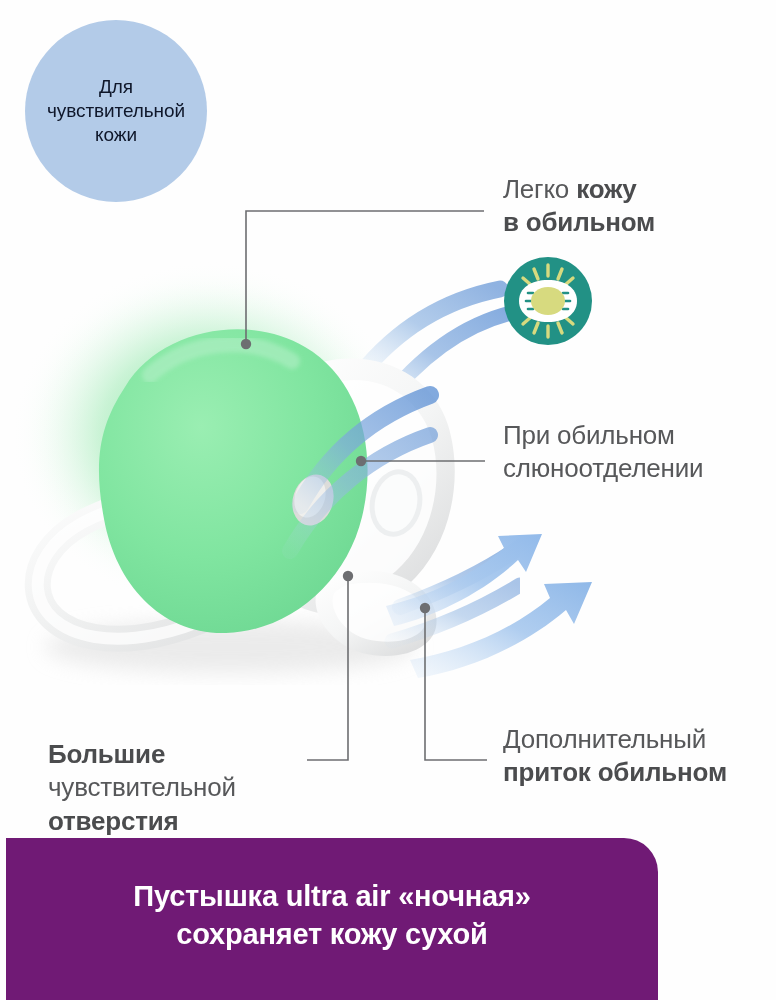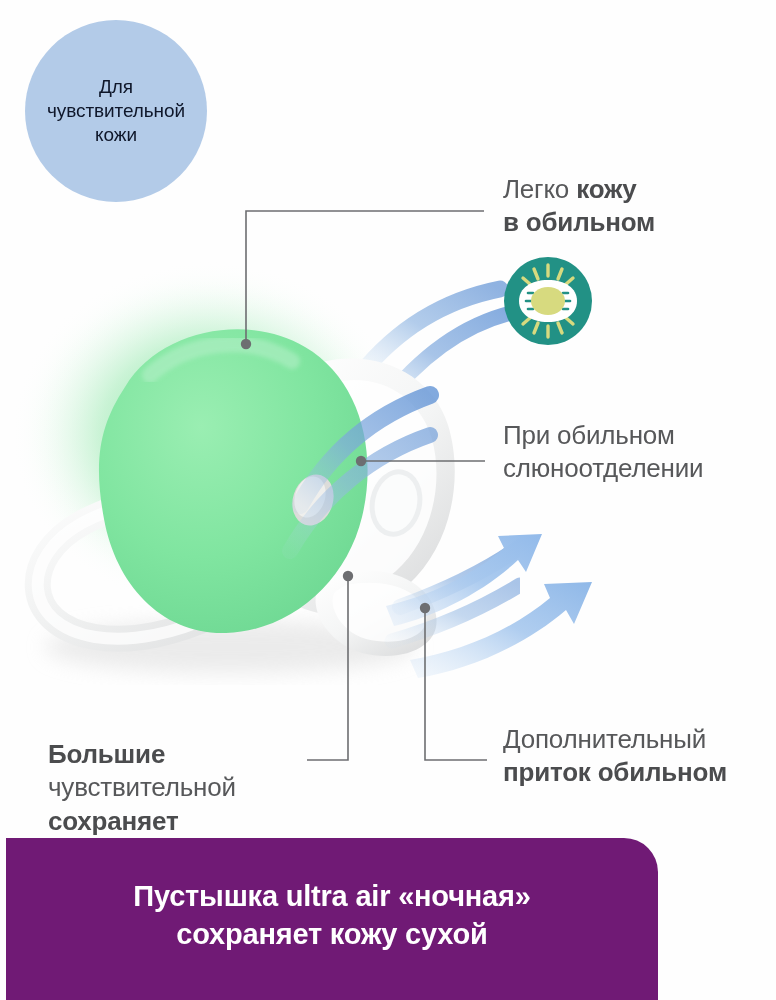--- a/index.html
+++ b/index.html
@@ -318,21 +318,21 @@
   </div>
 
   <div class="callout" id="callout-saliva">
     <div class="reg">При обильном</div>
     <div class="reg">слюноотделении</div>
   </div>
 
   <div class="callout" id="callout-vents">
     <div><b>Большие</b></div>
     <div class="reg">чувствительной</div>
-    <div><b>сохраняет</b></div>
+    <div><b>отверстия</b></div>
   </div>
 
   <div class="callout" id="callout-airflow">
     <div class="reg">Дополнительный</div>
     <div><b>приток обильном</b></div>
   </div>
 
   <div id="footer-banner">
     <div class="footer-text">Пустышка ultra air «ночная»
 сохраняет кожу сухой</div>

